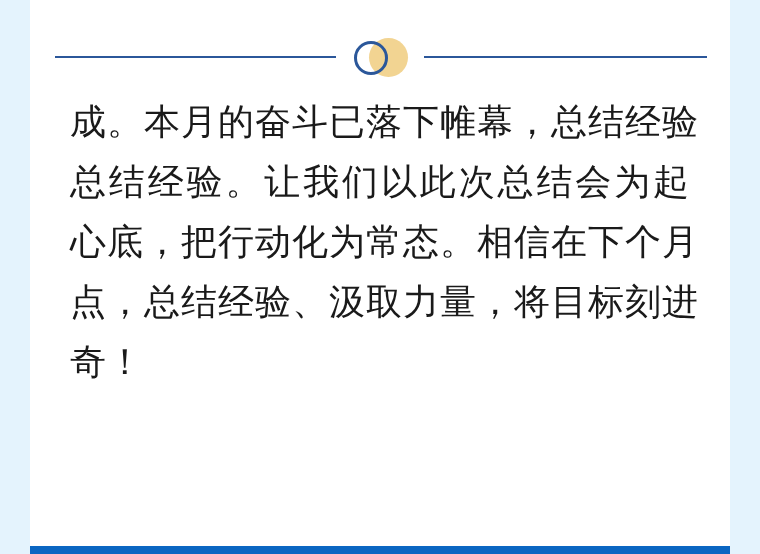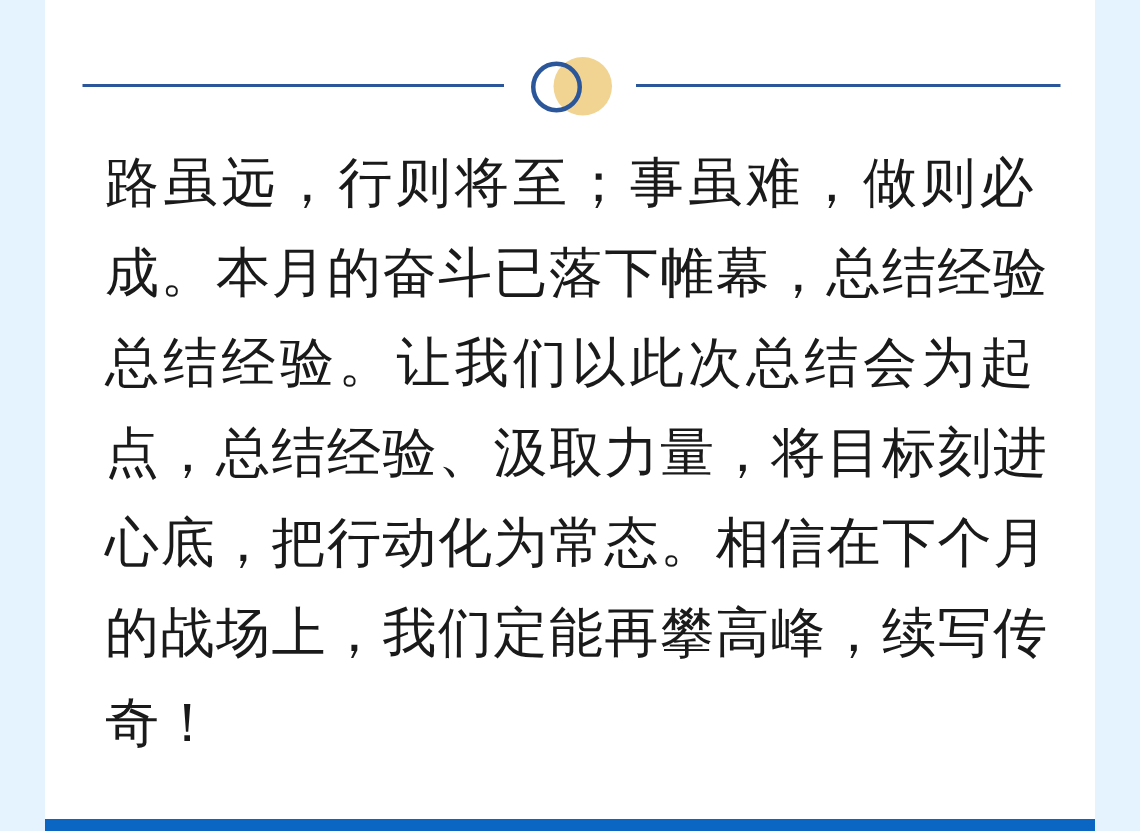--- a/index.html
+++ b/index.html
@@ -73,25 +73,23 @@
   <div class="card">
 
     <div class="divider">
       <span class="div-line left"></span>
       <span class="dot"></span>
       <span class="ring"></span>
       <span class="div-line right"></span>
     </div>
 
     <div class="paragraph">
-      <div class="pline">路虽远，行则将至；事虽难，做则必</div>
       <div class="pline">成。本月的奋斗已落下帷幕，总结经验</div>
       <div class="pline">总结经验。让我们以此次总结会为起</div>
+      <div class="pline">心底，把行动化为常态。相信在下个月</div>
       <div class="pline">点，总结经验、汲取力量，将目标刻进</div>
-      <div class="pline">心底，把行动化为常态。相信在下个月</div>
-      <div class="pline">的战场上，我们定能再攀高峰，续写传</div>
       <div class="pline last">奇！</div>
     </div>
 
     <div class="footer-bar"></div>
 
   </div>
 </div>
 
 </body></html>

